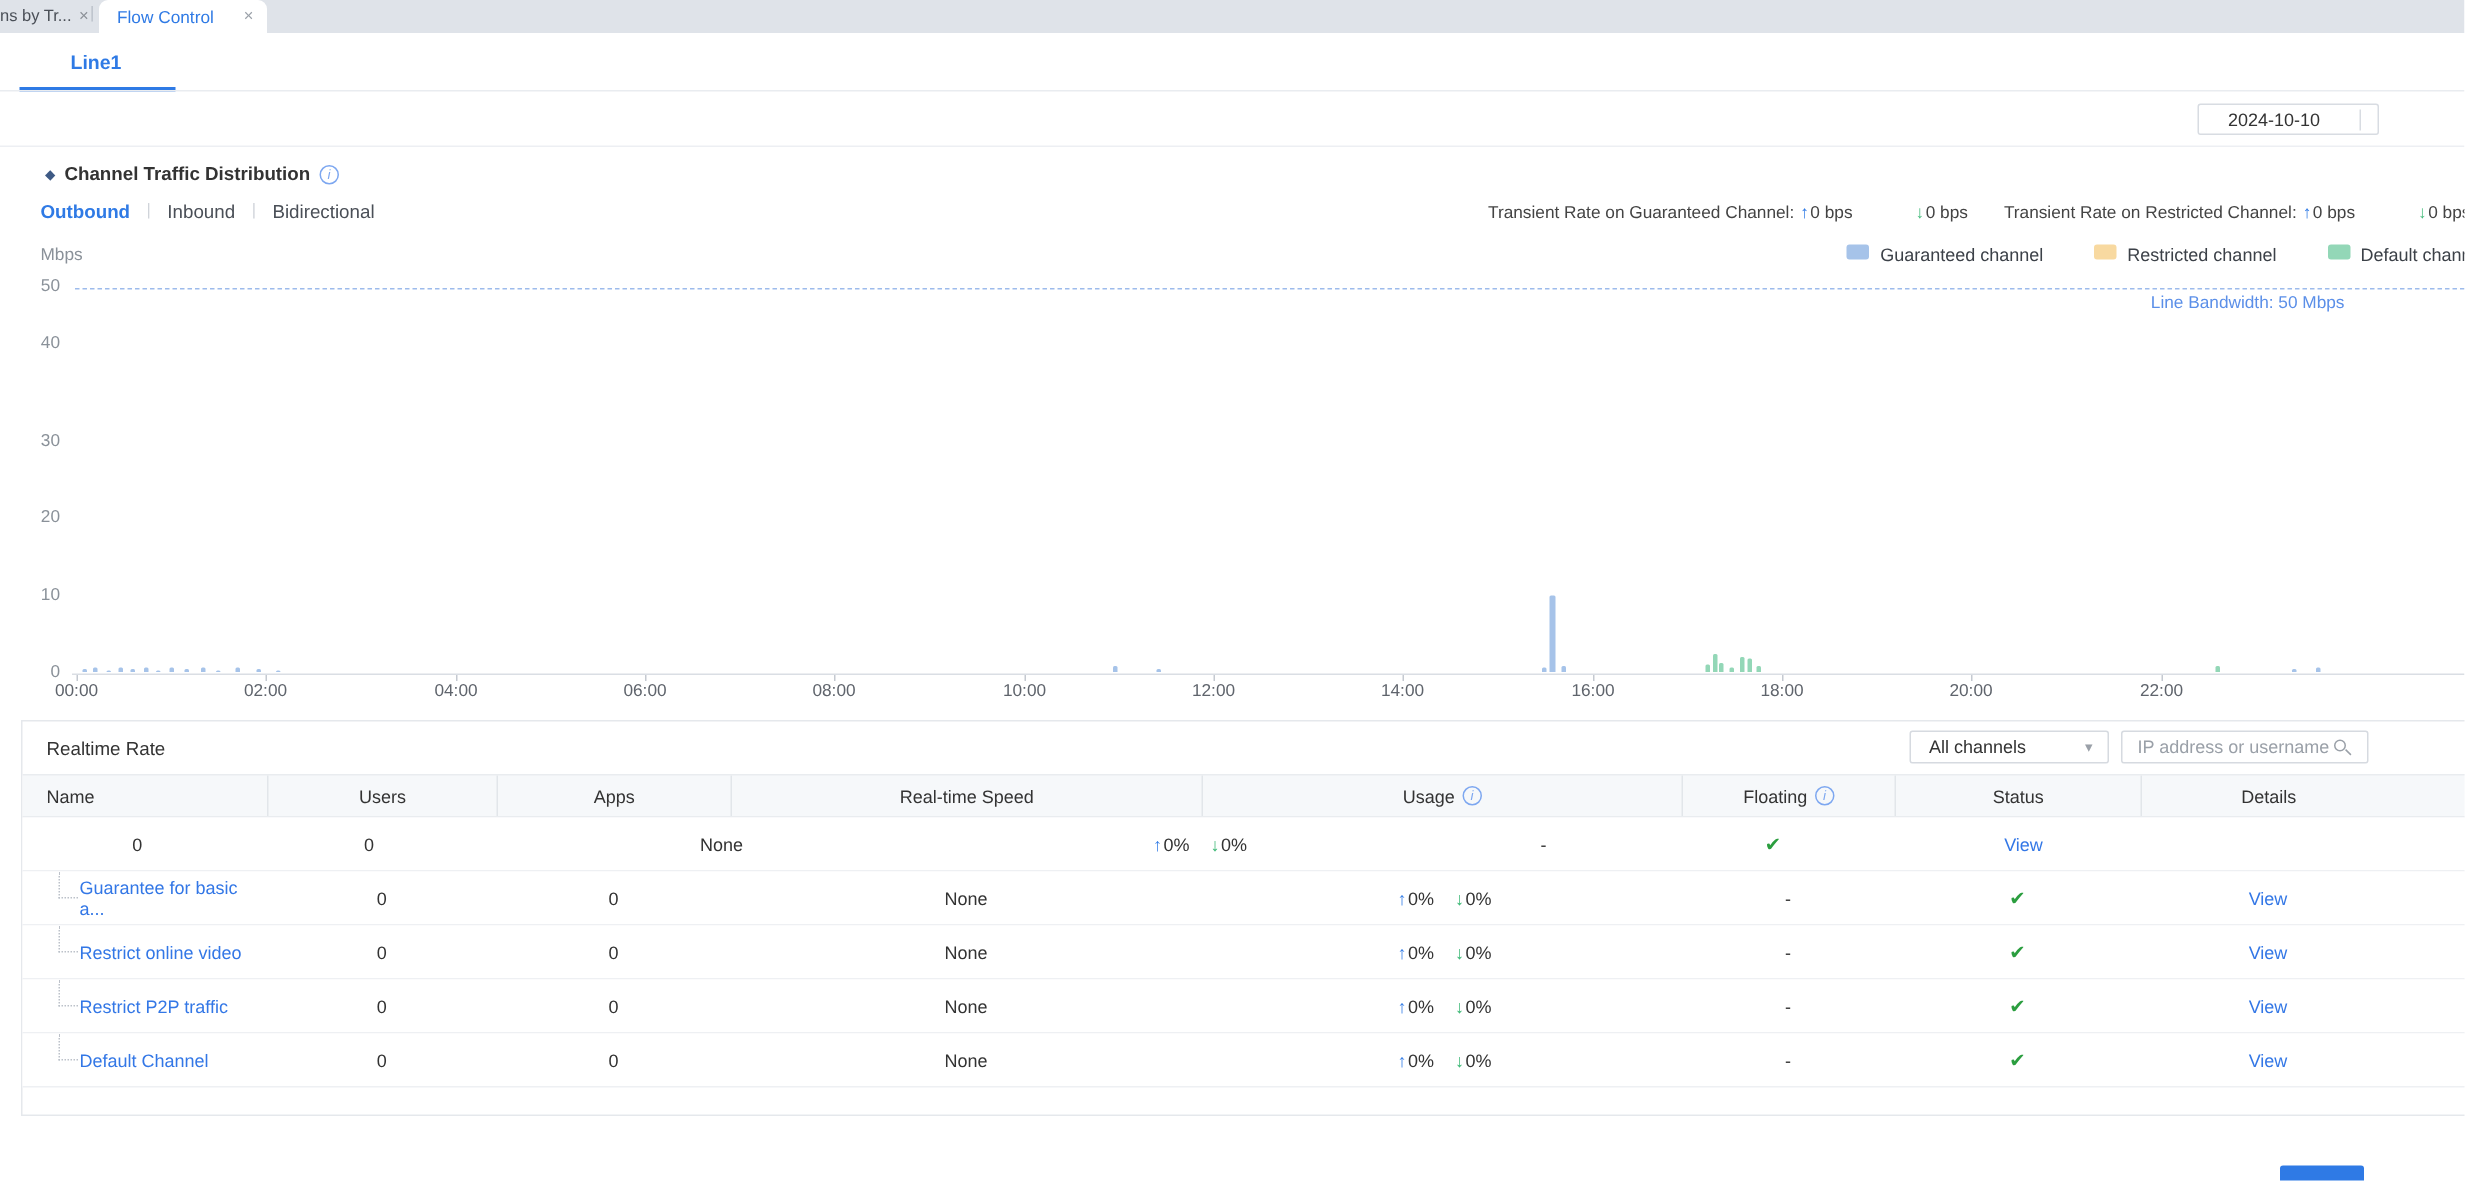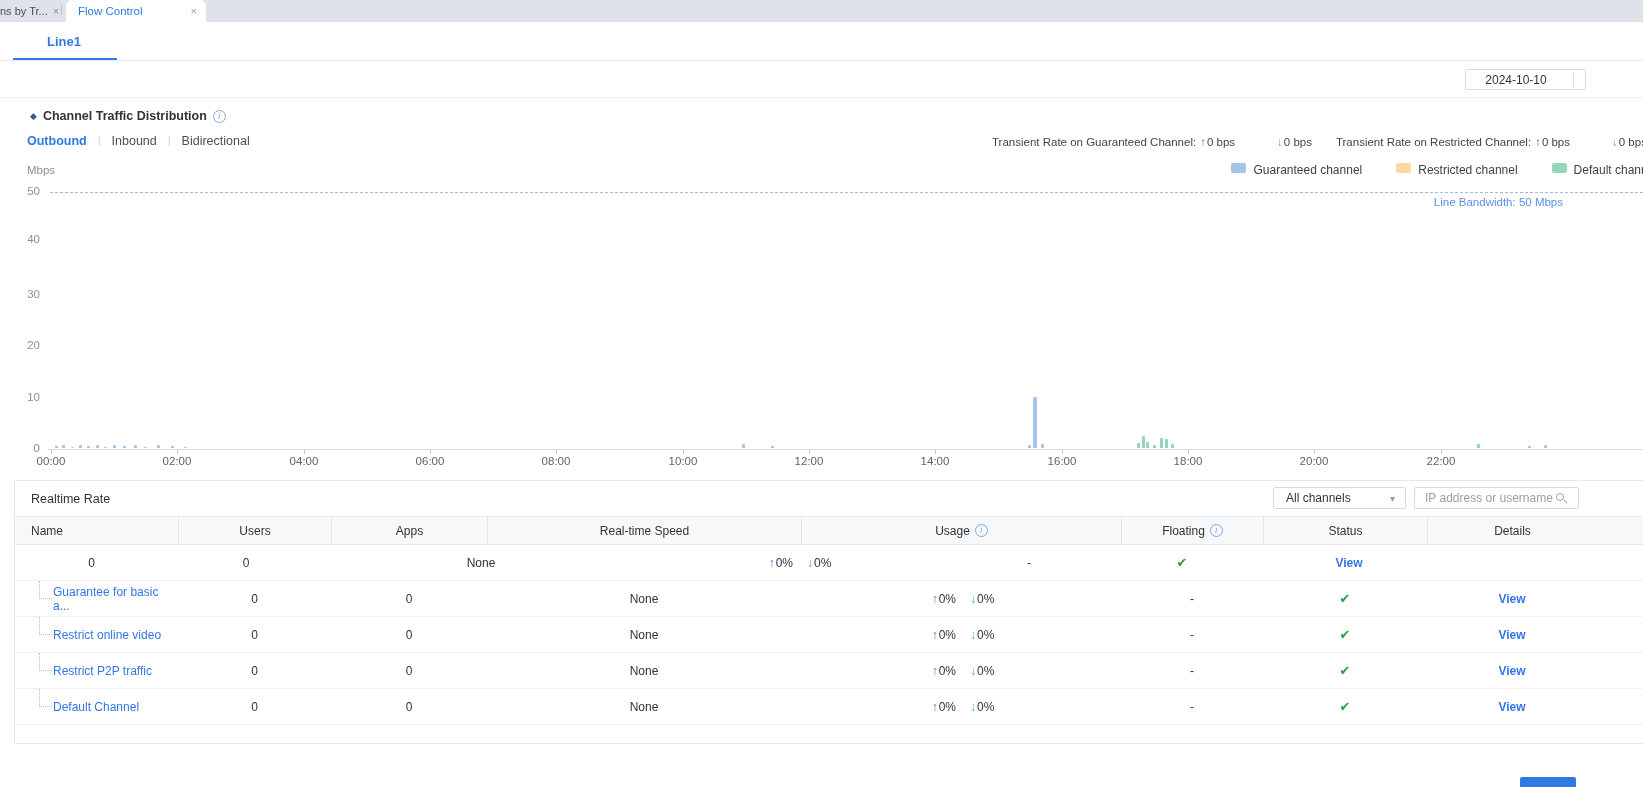--- a/index.html
+++ b/index.html
@@ -5,21 +5,21 @@
   * { margin:0; padding:0; box-sizing:border-box; }
   html,body { width:1643px; height:787px; }
   body { position:relative; overflow:hidden; background:#fff;
          font-family:"Liberation Sans","DejaVu Sans",sans-serif; font-size:12px; color:#333; }
 
   
   #tabbar { position:absolute; left:0; top:0; width:100%; height:22px; background:#dfe3e9; }
   .bg-tab { position:absolute; left:0; top:0; height:22px; line-height:22px; font-size:11px; color:#4a4f57; }
   .bg-tab .close { color:#8b9097; margin-left:5px; cursor:pointer; }
   .tab-sep { position:absolute; left:60px; top:3px; color:#b9bfc8; font-size:11px; }
-  .active-tab { position:absolute; left:66px; top:0; width:140px; height:22px; background:#fff;
+  .active-tab { position:absolute; left:66px; top:0; width:112px; height:22px; background:#fff;
                 border-radius:6px 6px 0 0; line-height:22px; }
   .active-tab .lbl { color:#2f7ae5; font-size:11.5px; margin-left:12px; }
   .active-tab .close { position:absolute; right:9px; top:0; color:#9aa0a8; font-size:11px; cursor:pointer; }
 
   
   #line-tab { position:absolute; left:47px; top:34px; font-size:13px; font-weight:bold; color:#2f7ae5; cursor:pointer; }
   #line-underline { position:absolute; left:13px; top:58px; width:104px; height:3px; background:#2f7ae5; }
   #line-row-border { position:absolute; left:0; top:60px; width:100%; height:1px; background:#e9ecf0; }
 
   
@@ -86,21 +86,21 @@
   #thead .cell { font-size:12px; color:#333; }
   #thead .cell.vline { border-left:1px solid #e2e6ea; }
   #tbody { position:absolute; left:0; top:64px; right:0; }
   .row { display:flex; height:36px; border-bottom:1px solid #eef0f3; background:#fff; }
   .cell { display:flex; align-items:center; justify-content:center; font-size:12px; color:#333; }
   .cell.left { justify-content:flex-start; }
   .name-cell { position:relative; }
   .elbow { position:absolute; left:24px; top:0; width:13px; height:18px;
            border-left:1px dotted #bcc1c9; border-bottom:1px dotted #bcc1c9; }
   .chan-link { margin-left:38px; color:#3377e6; cursor:pointer; }
-  .view-link { color:#3377e6; cursor:pointer;font-weight:bold; }
+  .view-link { color:#3377e6; cursor:pointer; }
   .check { color:#2b9e3f; font-size:13px; }
   .u-gap { width:14px; }
   .cell .arr-dn { margin-left:0; }
 
   #pagination { position:absolute; left:1520px; top:777px; width:56px; height:14px;
                 background:#2f7ae5; border-radius:2px; cursor:pointer; }
 </style>
 </head>
 <body>
 
@@ -157,21 +157,21 @@
 <div id="unit-label">Mbps</div>
 
 <div id="chart">
   <div id="refline"></div>
   <div id="bw-label">Line Bandwidth: 50 Mbps</div>
   <div id="axis"></div>
 <div class="ylab" style="top: 442px;">0</div>
     <div class="ylab" style="top: 390.6px;">10</div>
     <div class="ylab" style="top: 339.2px;">20</div>
     <div class="ylab" style="top: 287.8px;">30</div>
-    <div class="ylab" style="top: 233px;">40</div>
+    <div class="ylab" style="top: 223px;">40</div>
     <div class="ylab" style="top: 185px;">50</div>
     <div class="xtick" style="left: 51px;"></div>
     <div class="xlab" style="left: 31px;">00:00</div>
     <div class="xtick" style="left: 177px;"></div>
     <div class="xlab" style="left: 157px;">02:00</div>
     <div class="xtick" style="left: 304px;"></div>
     <div class="xlab" style="left: 284px;">04:00</div>
     <div class="xtick" style="left: 430px;"></div>
     <div class="xlab" style="left: 410px;">06:00</div>
     <div class="xtick" style="left: 556px;"></div>

